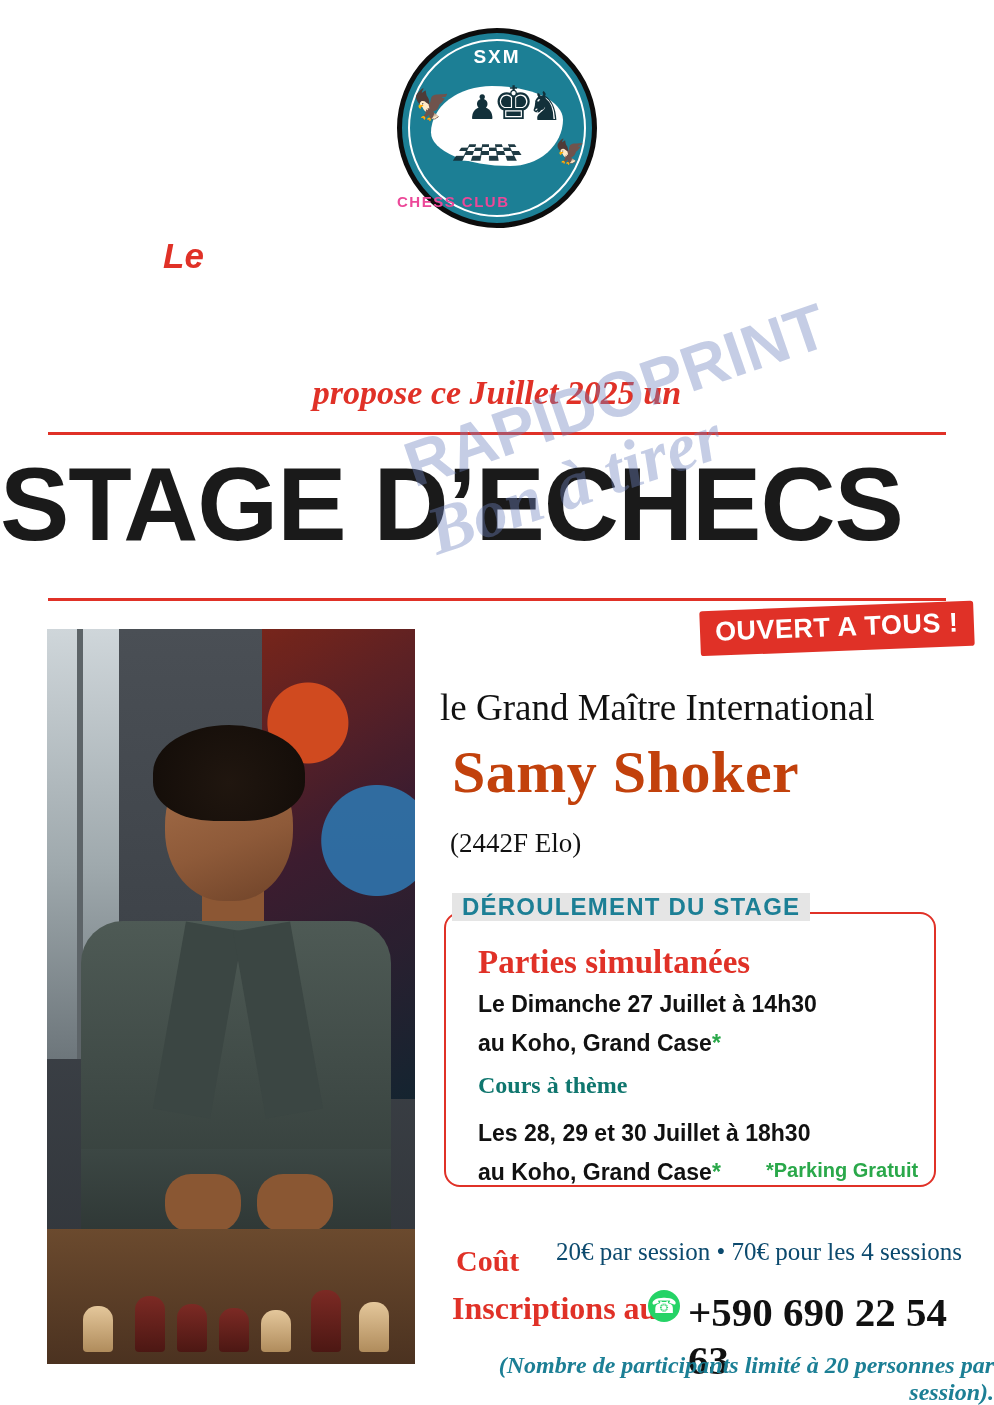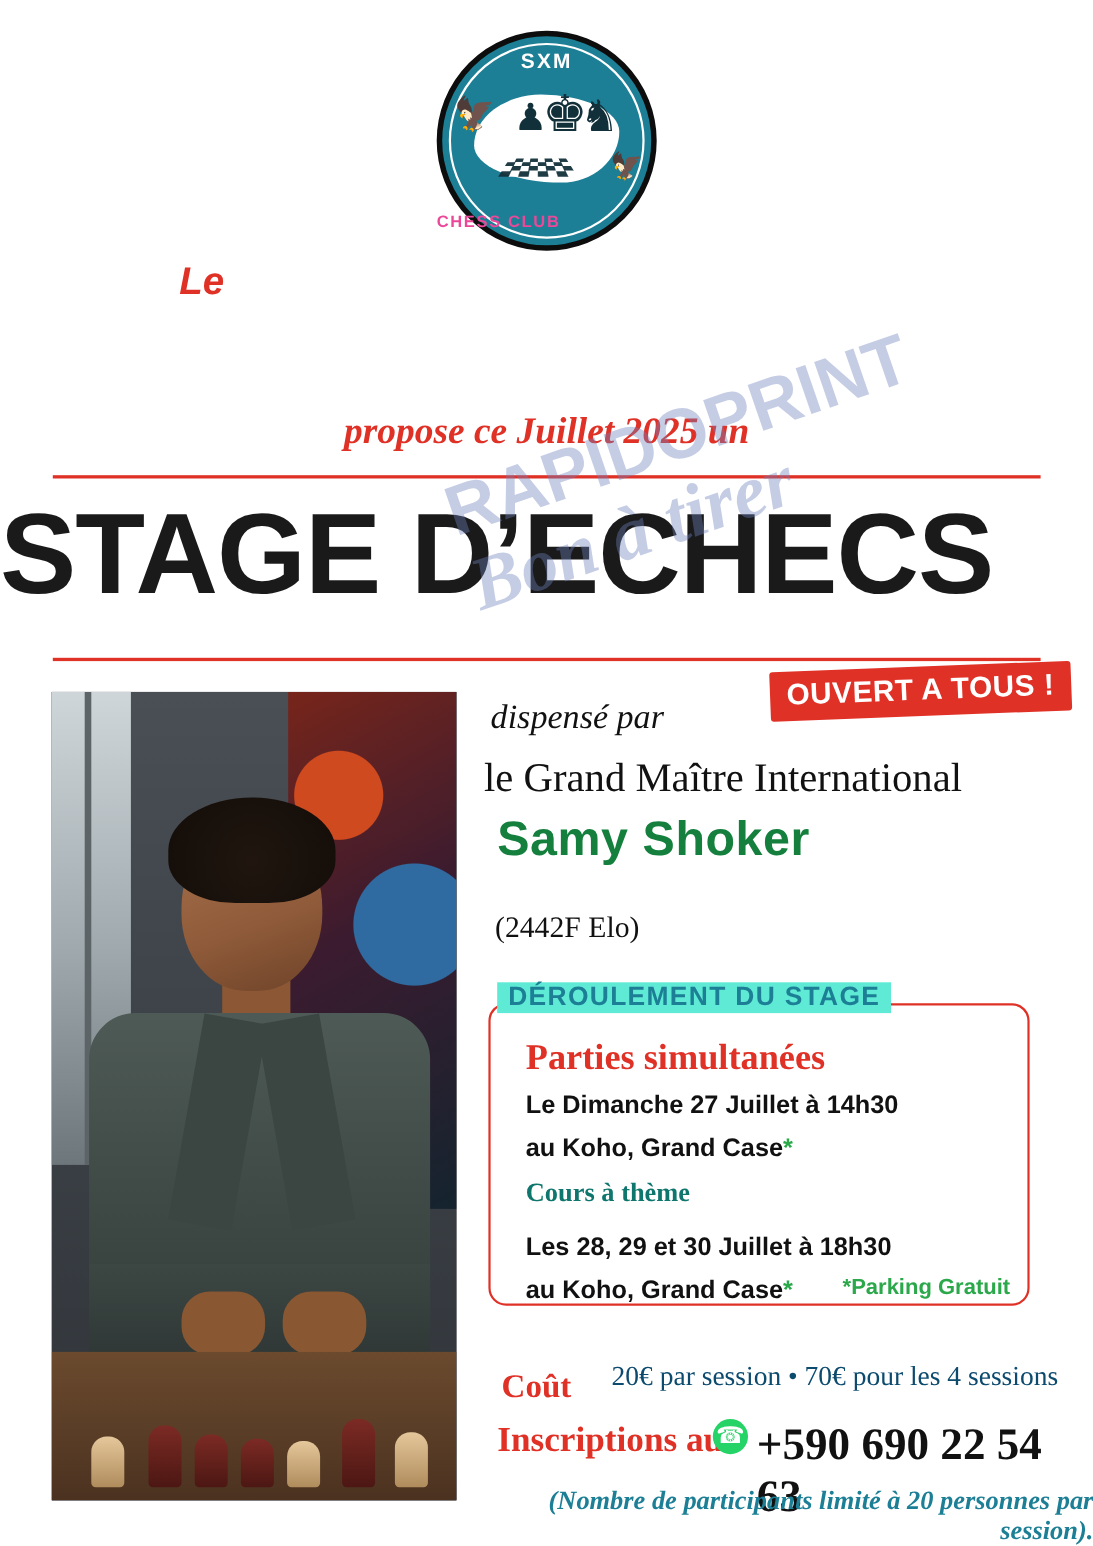--- a/index.html
+++ b/index.html
@@ -330,24 +330,24 @@
     top: 686px;
     left: 440px;
     color: #111111;
     font-family: "Liberation Serif", serif;
     font-size: 37px;
   }
   .samy {
     position: absolute;
     top: 738px;
     left: 452px;
-    color: #15803d;
-    font-family: Liberation Sans, sans-serif;
-    font-weight: bold;
-    font-size: 44px;
+    color: #c2410c;
+    font-family: Liberation Serif, serif;
+    font-weight: bold;
+    font-size: 60px;
     letter-spacing: 0.5px;
   }
   .elo {
     position: absolute;
     top: 828px;
     left: 450px;
     color: #111111;
     font-family: "Liberation Serif", serif;
     font-size: 27px;
   }
@@ -360,21 +360,21 @@
     width: 492px;
     height: 275px;
     border: 2px solid #e03127;
     border-radius: 16px;
     box-sizing: border-box;
   }
   .prog-title {
     position: absolute;
     left: 452px;
     top: 893px;
-    background: #5eead4;
+    background: #e5e5e5;
     padding: 0 10px;
     color: #1c7f95;
     font-family: "Liberation Sans", sans-serif;
     font-weight: bold;
     font-size: 24px;
     letter-spacing: 1.2px;
   }
   .sec1-title {
     position: absolute;
     left: 478px;
@@ -554,21 +554,20 @@
     </div>
     <div class="ph-piece" style="left:88px;"></div>
     <div class="ph-piece" style="left:130px; height:48px;"></div>
     <div class="ph-piece" style="left:172px; height:44px;"></div>
     <div class="ph-piece" style="left:264px; height:62px;"></div>
     <div class="ph-piece light" style="left:36px; height:46px;"></div>
     <div class="ph-piece light" style="left:214px; height:42px;"></div>
     <div class="ph-piece light" style="left:312px; height:50px;"></div>
   </div>
 
-  <div class="dispense">dispensé par</div>
   <div class="gmi">le Grand Maître International</div>
   <div class="samy">Samy Shoker</div>
   <div class="elo">(2442F Elo)</div>
 
   <div class="prog-box"></div>
   <div class="prog-title">DÉROULEMENT DU STAGE</div>
 
   <div class="sec1-title">Parties simultanées</div>
   <div class="sec1-l1">Le Dimanche 27 Juillet à 14h30</div>
   <div class="sec1-l2"><span>au Koho, Grand Case</span><span class="star">*</span></div>

